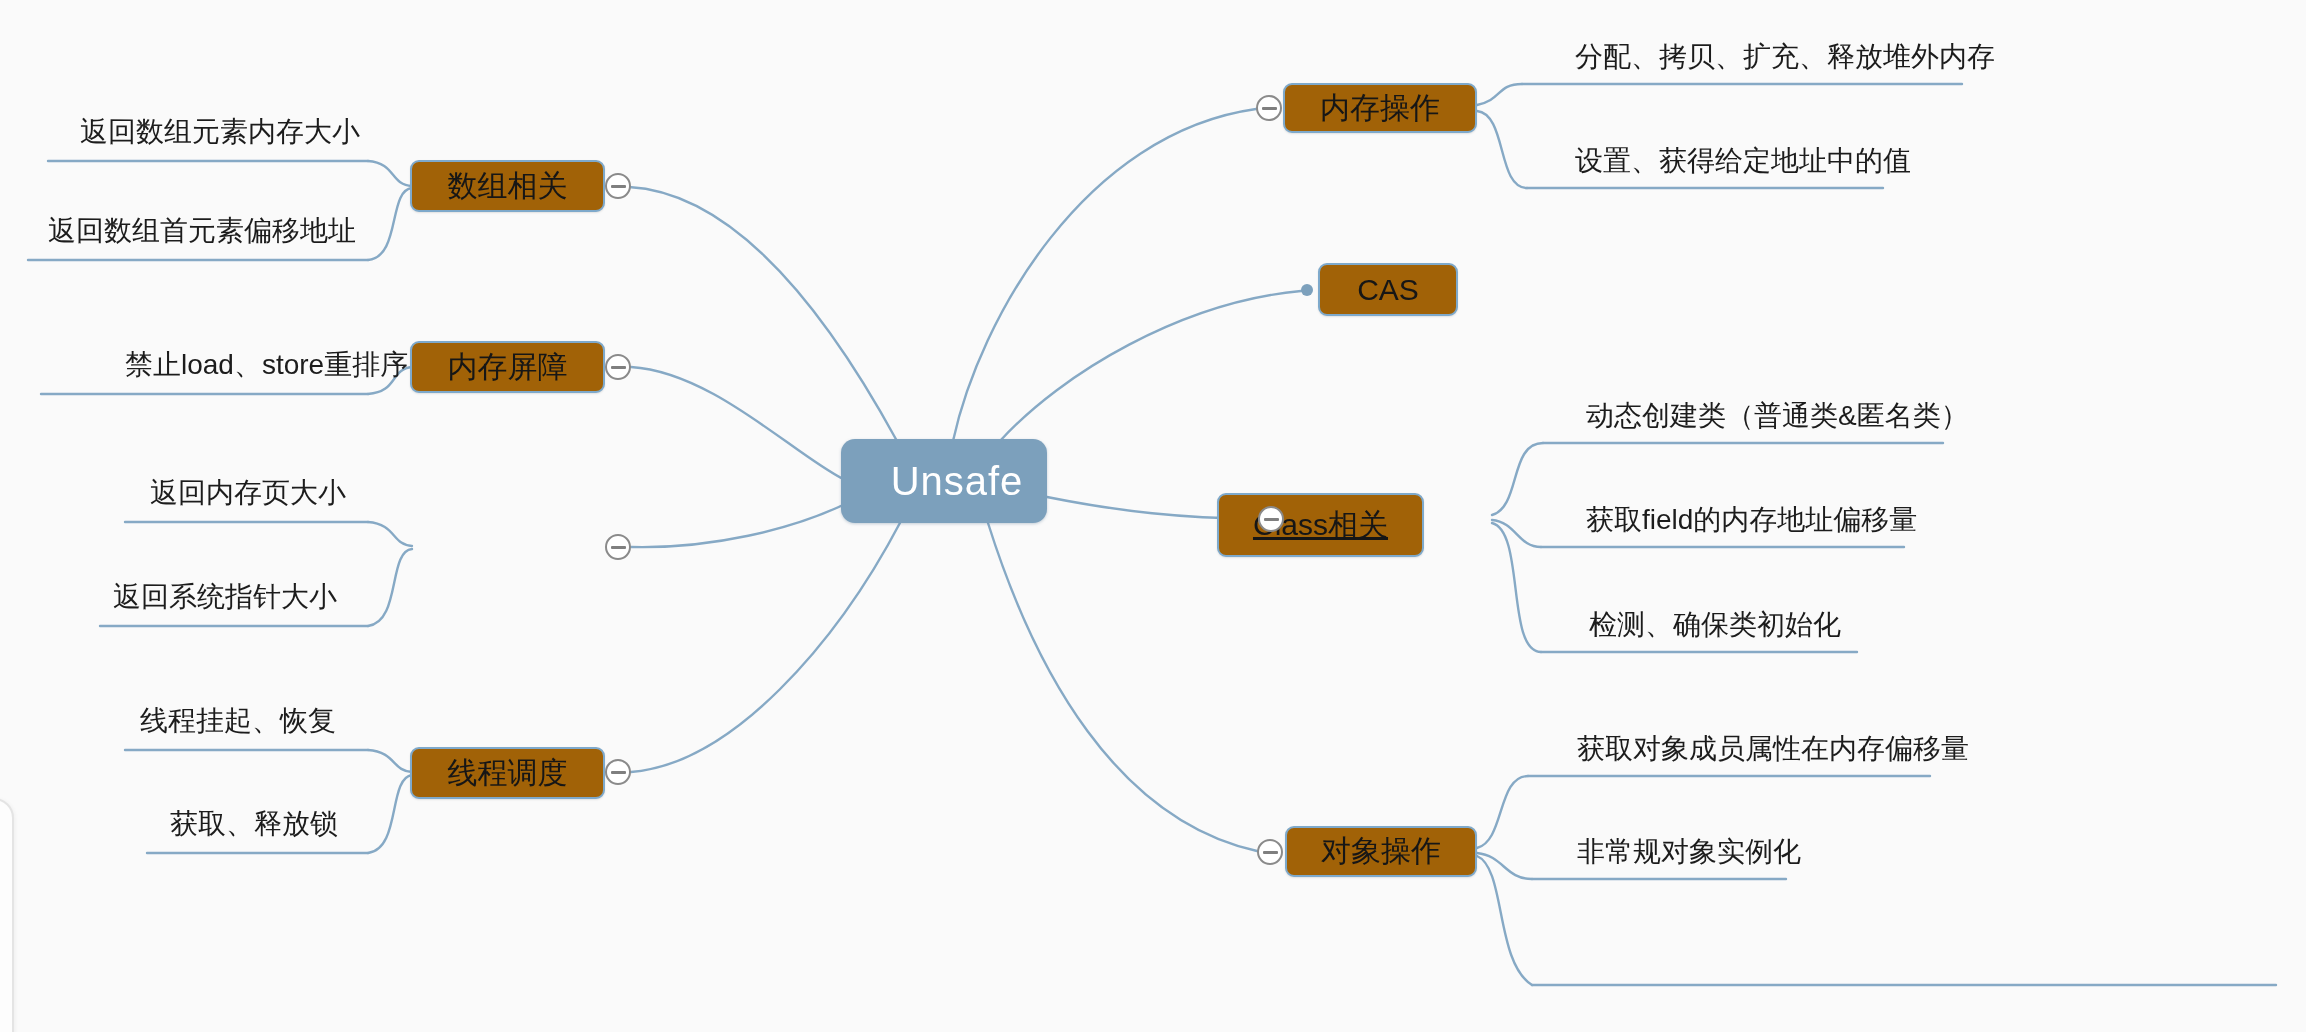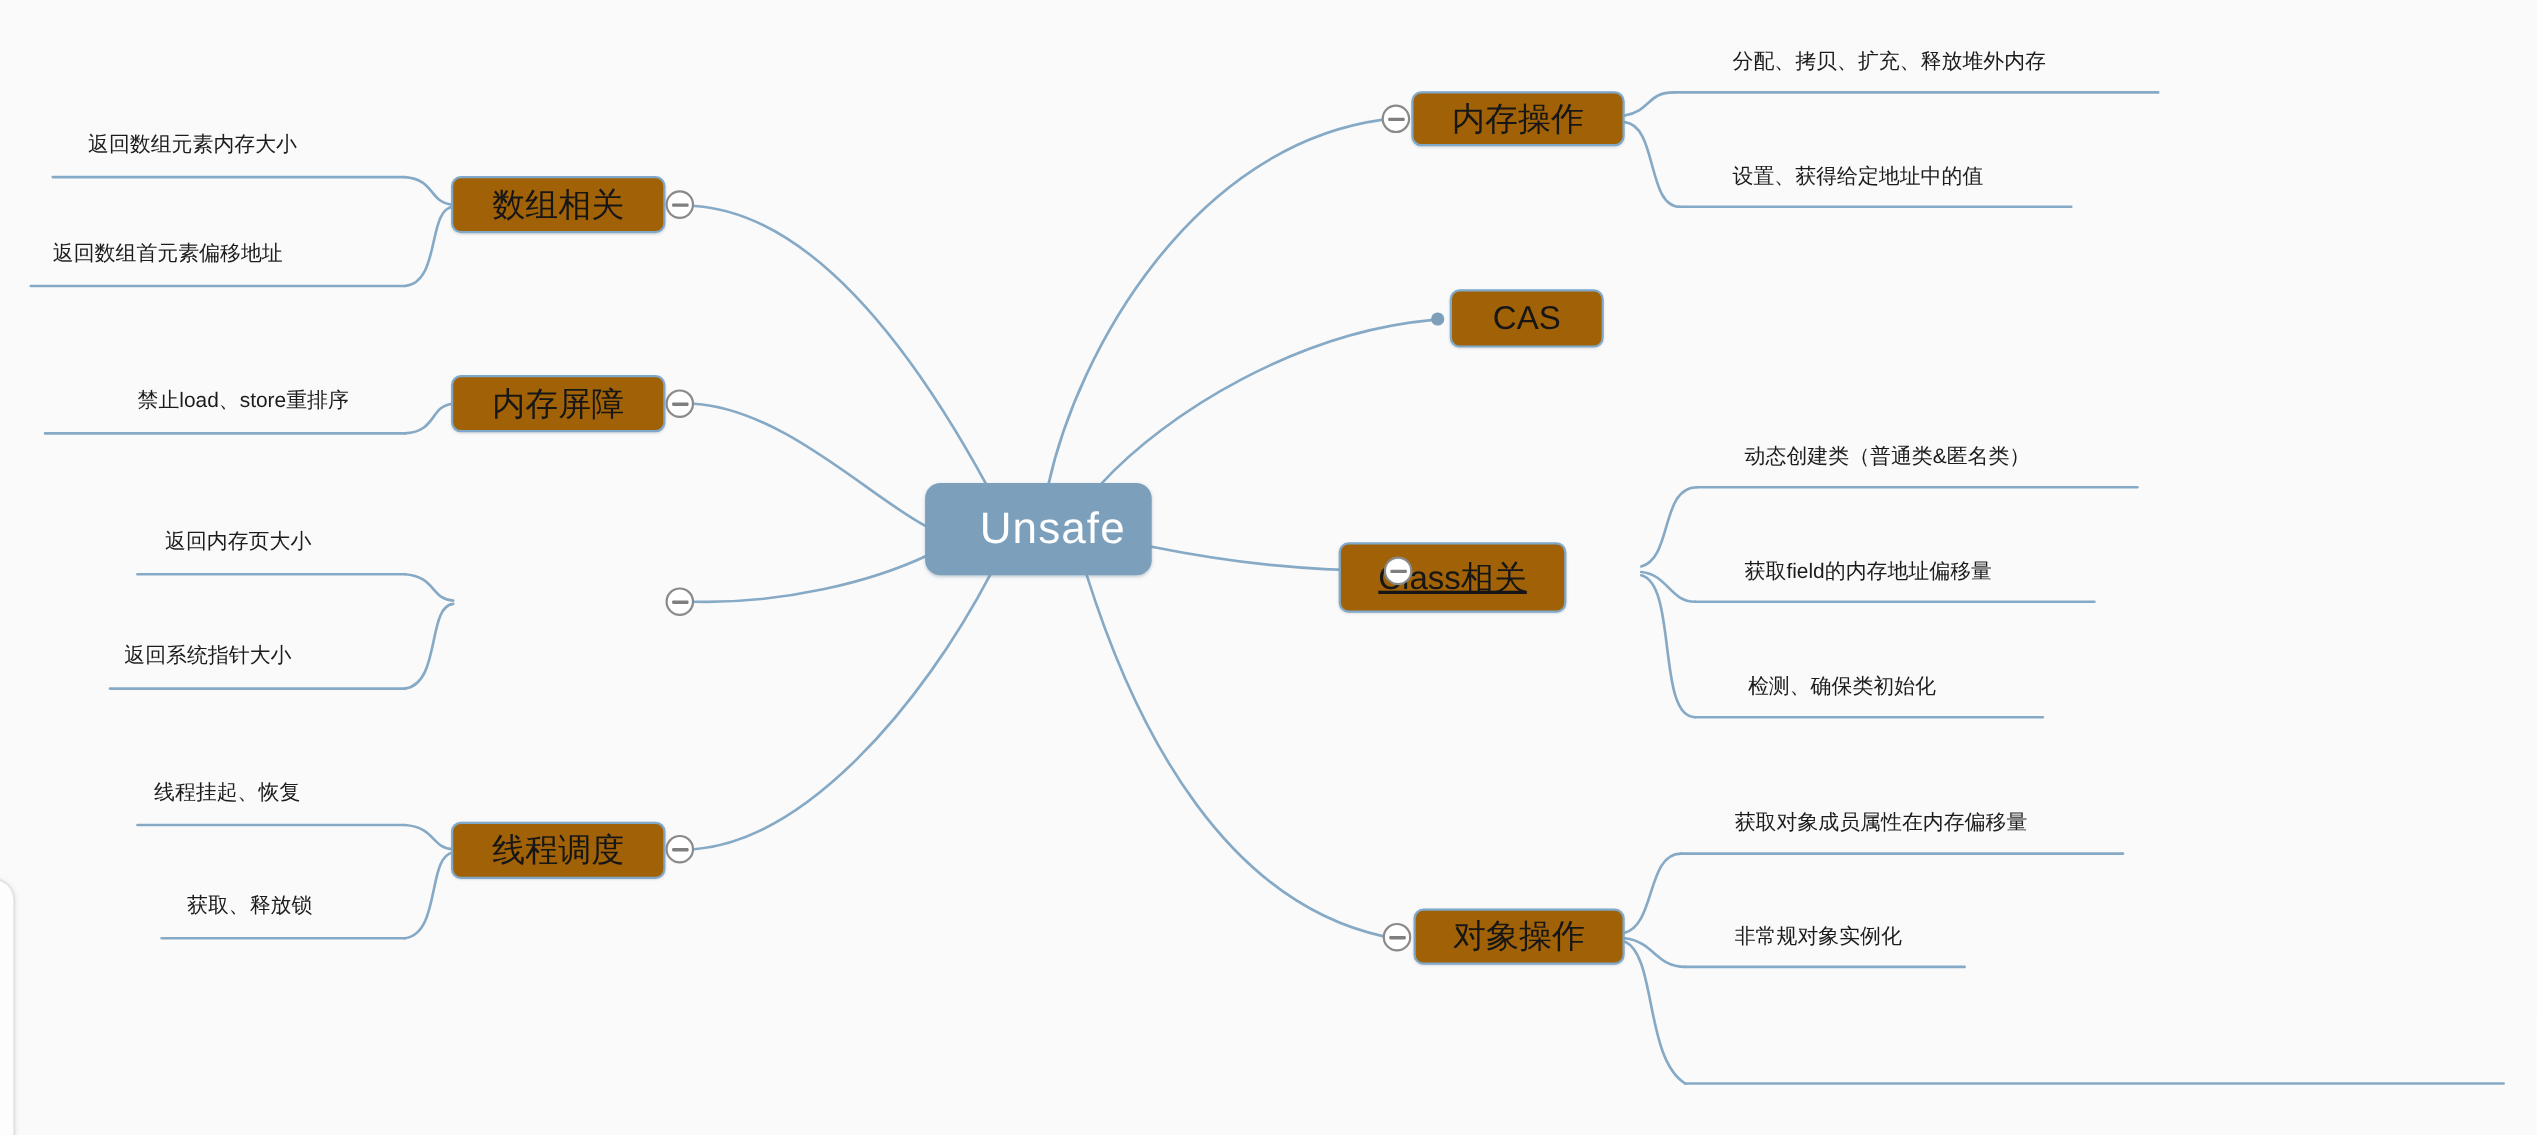--- a/index.html
+++ b/index.html
@@ -29,21 +29,21 @@
     background:#a16207;
     border:2px solid #7ea9cb;
     border-radius:9px;
     color:#161616;
     font-size:30px;
     box-shadow:0 1px 2px rgba(0,0,0,.10);
   }
   .leaf{
     position:absolute;
     white-space:nowrap;
-    font-size:19px;
+    font-size:28px;
     line-height:28px;
     color:#1c1c1c;
   }
   .collapse{
     position:absolute;
     width:26px;height:26px;
     box-sizing:border-box;
     background:#ffffff;
     border:2px solid #8a8a8a;
     border-radius:50%;

